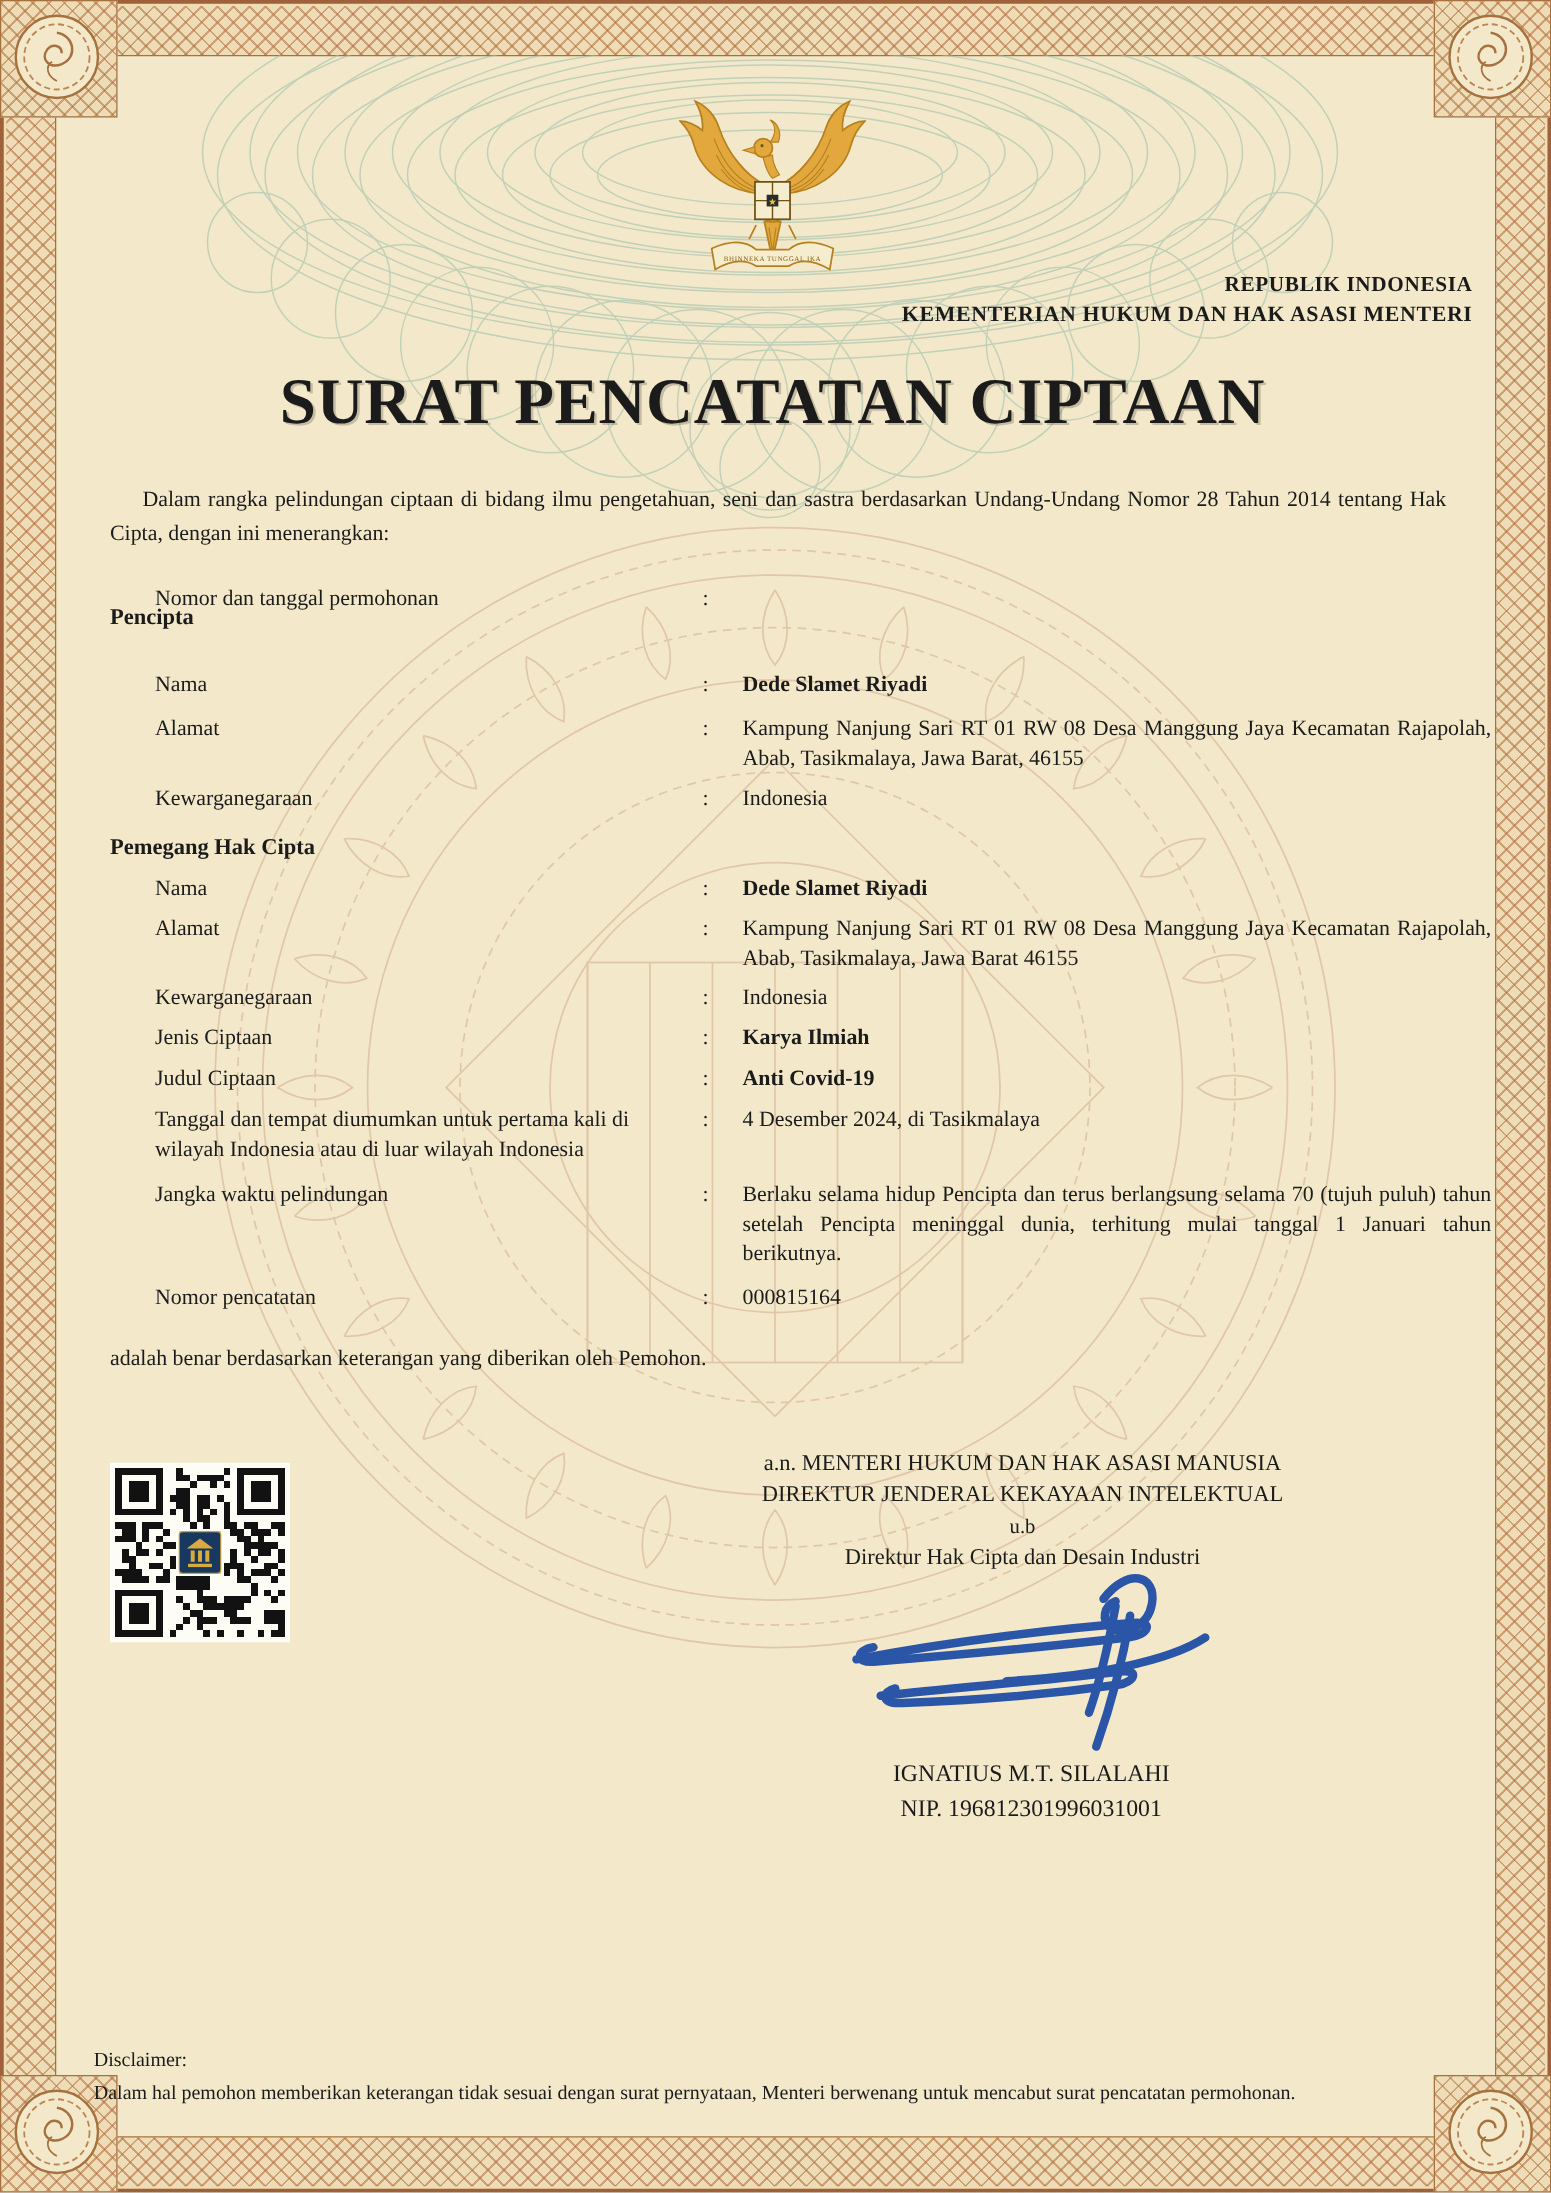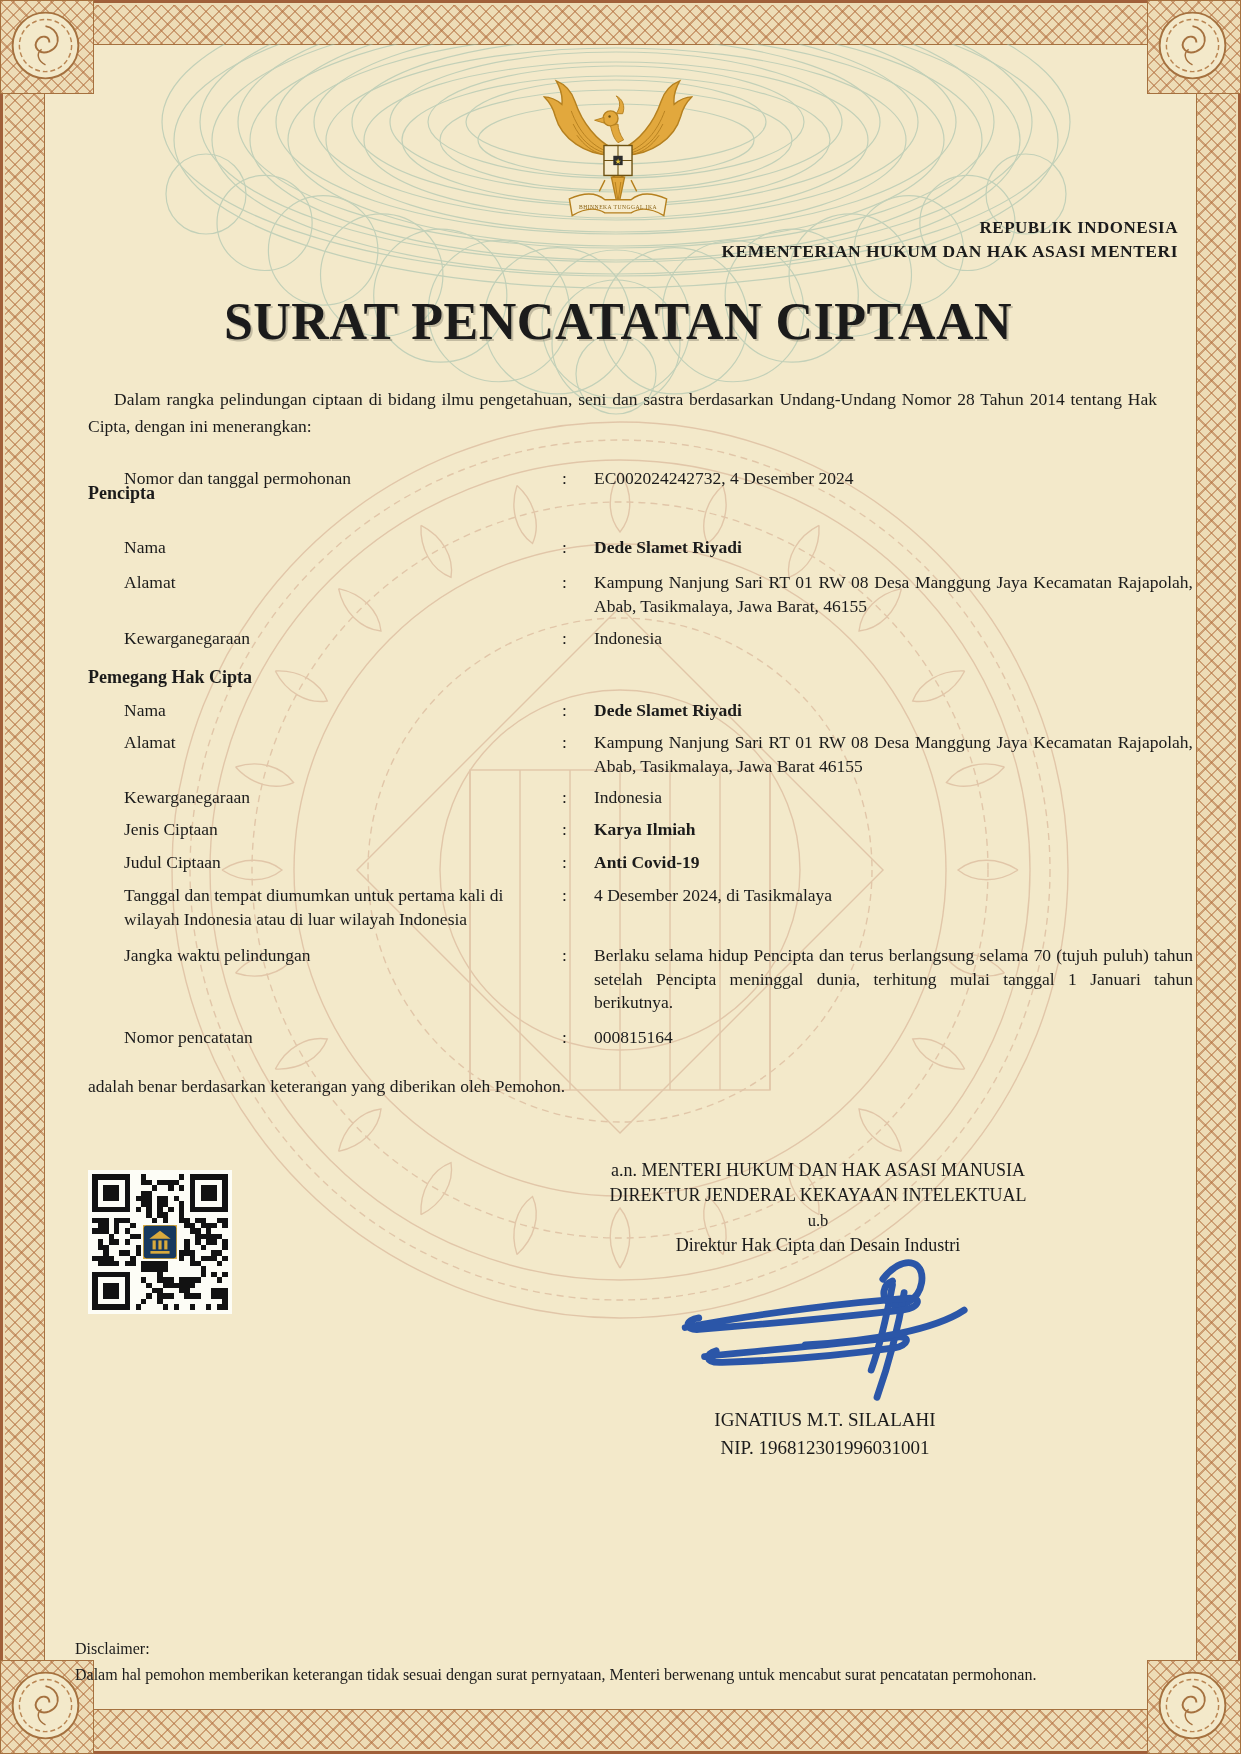--- a/index.html
+++ b/index.html
@@ -208,21 +208,20 @@
   <div class="hdr country">REPUBLIK INDONESIA</div>
   <div class="hdr ministry">KEMENTERIAN HUKUM DAN HAK ASASI MENTERI</div>
   <div class="title">SURAT PENCATATAN CIPTAAN</div>
 
   <div class="intro">Dalam rangka pelindungan ciptaan di bidang ilmu pengetahuan, seni dan sastra berdasarkan Undang-Undang Nomor 28 Tahun 2014 tentang Hak Cipta, dengan ini menerangkan:</div>
 
   <div class="rows">
     <div class="frow" style="top:467px">
       <div class="lbl">Nomor dan tanggal permohonan</div>
       <div class="sep">:</div>
-      <div class="val">EC002024242732, 4 Desember 2024</div>
     </div>
     <div class="section" style="top:482px">Pencipta</div>
     <div class="frow boldval" style="top:536px">
       <div class="lbl">Nama</div>
       <div class="sep">:</div>
       <div class="val">Dede Slamet Riyadi</div>
     </div>
     <div class="frow" style="top:571px">
       <div class="lbl">Alamat</div>
       <div class="sep">:</div>

